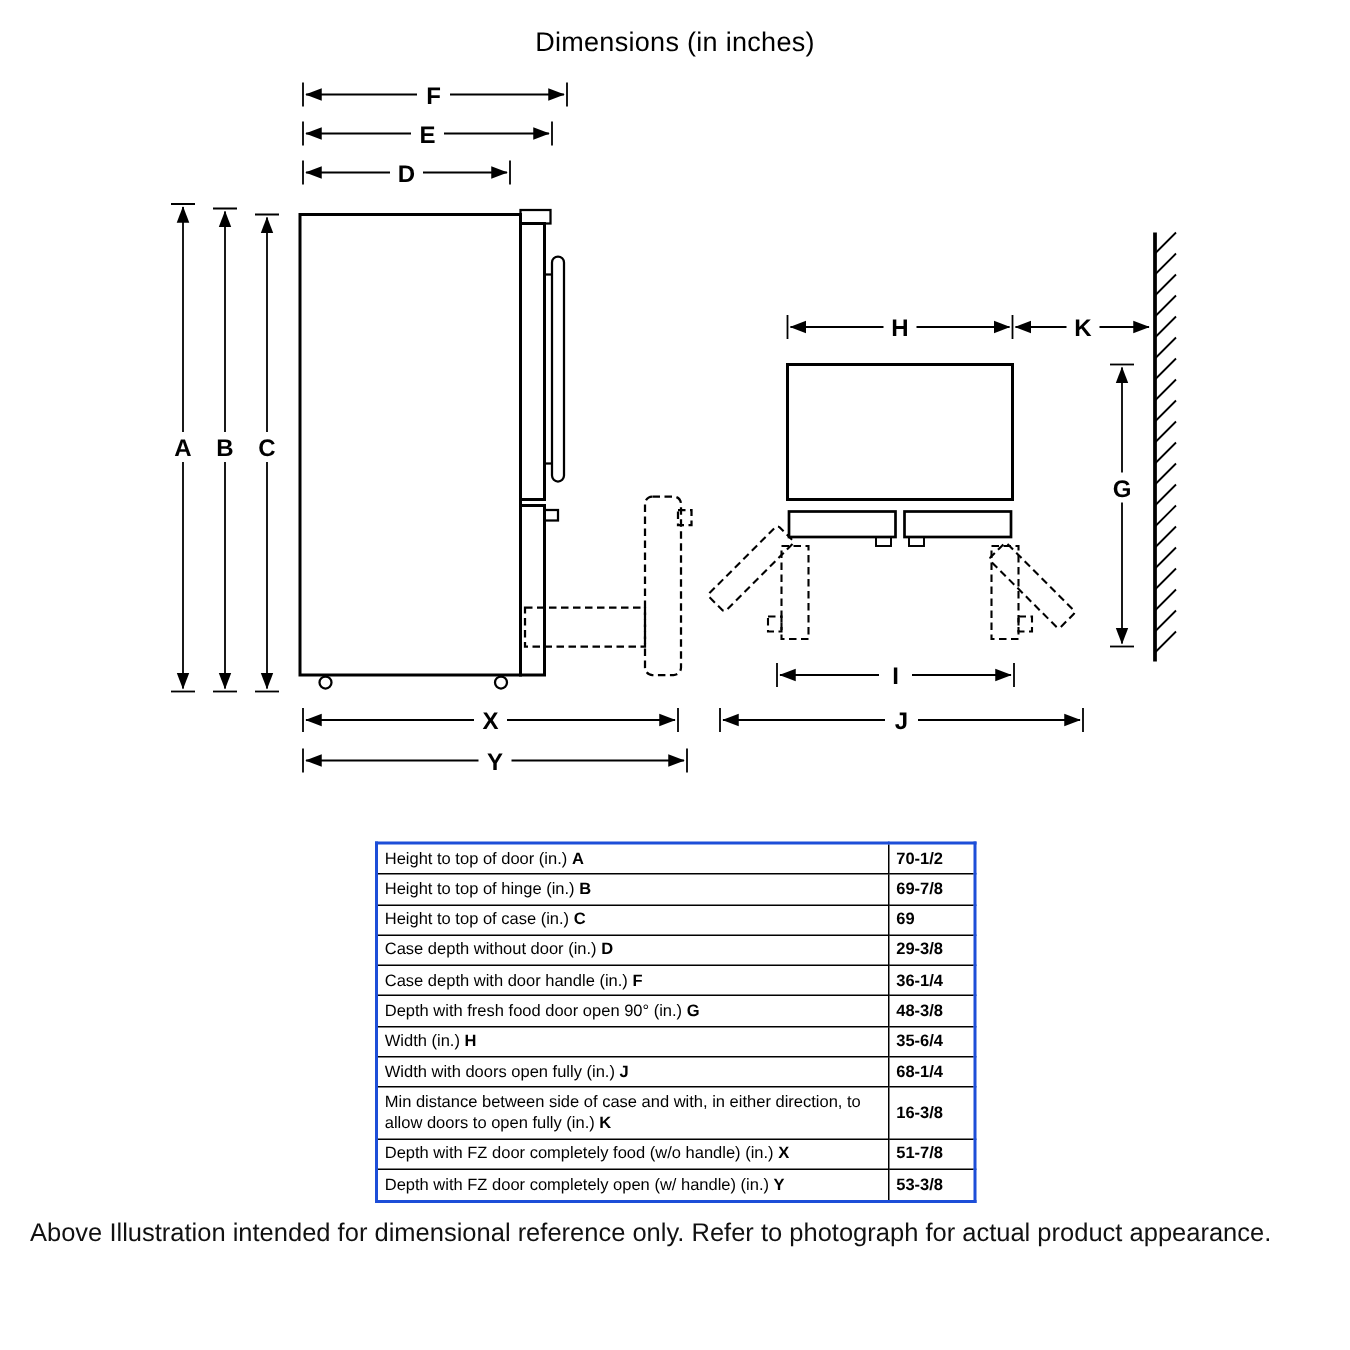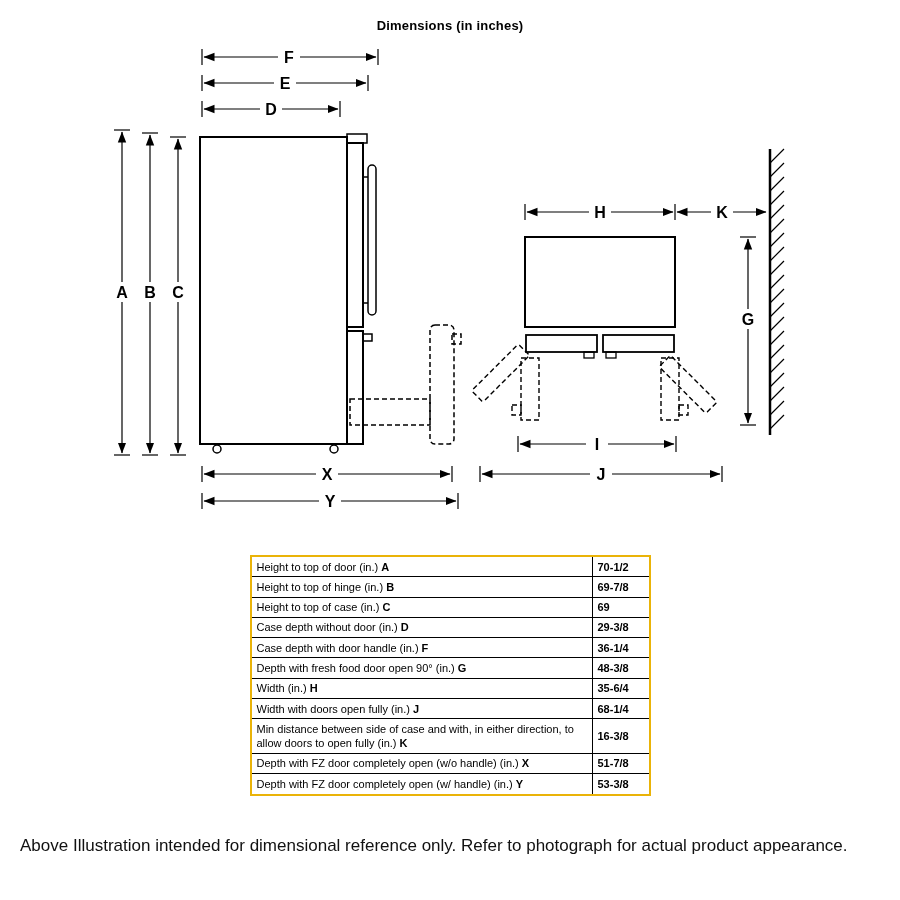--- a/index.html
+++ b/index.html
@@ -1,27 +1,27 @@
 <!DOCTYPE html>
 <html><head>
 <meta charset="utf-8">
 <style>
   html,body { margin:0; padding:0; background:#fff; color:#000;
               font-family:"Liberation Sans", sans-serif; }
   .page { width:900px; height:900px; position:relative; overflow:hidden; background:#fff; }
-  .title { font-size:13px; font-weight:700; text-align:center; margin:18px 0 4px 0; letter-spacing:0.2px; }
+  .title { font-size:18px; font-weight:400; text-align:center; margin:18px 0 4px 0; letter-spacing:0.2px; }
   svg.diagram { display:block; }
   .dimlbl { font-family:"Liberation Sans", sans-serif; font-weight:bold; font-size:16px;
             fill:#000; stroke:none; text-anchor:middle; }
-  table.dims { border-collapse:collapse; margin:40px auto 0 auto; border:2px solid #eab308; }
+  table.dims { border-collapse:collapse; margin:40px auto 0 auto; border:2px solid #1d4ed8; }
   table.dims td { border:1px solid #000; font-size:11px; line-height:1.3; padding:2.5px 5px; vertical-align:middle; }
   td.lbl { white-space:nowrap; }
   td.lbl.multi { white-space:normal; max-width:330px; }
   td.val { text-align:left; font-weight:bold; min-width:46px; padding:2.5px 8px; }
-  p.footer { font-size:17px; margin:40px 0 0 20px; color:#111; }
+  p.footer { font-size:17px; margin:10px 0 0 20px; color:#111; }
 </style>
 </head>
 <body>
 
 <div class="page">
 
   <h1 class="title">Dimensions (in inches)</h1>
 
   <svg class="diagram" width="900" height="478" viewBox="0 0 900 478">
     <defs>
@@ -201,21 +201,21 @@
       </tr>
       <tr>
         <td class="lbl"><span>Width with doors open fully (in.)</span> <b>J</b></td>
         <td class="val">68-1/4</td>
       </tr>
       <tr>
         <td class="lbl multi"><span>Min distance between side of case and with, in either direction, to allow doors to open fully (in.)</span> <b>K</b></td>
         <td class="val">16-3/8</td>
       </tr>
       <tr>
-        <td class="lbl"><span>Depth with FZ door completely open (w/o handle) (in.)</span> <b>X</b></td>
+        <td class="lbl"><span>Depth with FZ door completely food (w/o handle) (in.)</span> <b>X</b></td>
         <td class="val">51-7/8</td>
       </tr>
       <tr>
         <td class="lbl"><span>Depth with FZ door completely open (w/ handle) (in.)</span> <b>Y</b></td>
         <td class="val">53-3/8</td>
       </tr>
     </tbody>
   </table>
 
   <p class="footer">Above Illustration intended for dimensional reference only. Refer to photograph for actual product appearance.</p>

